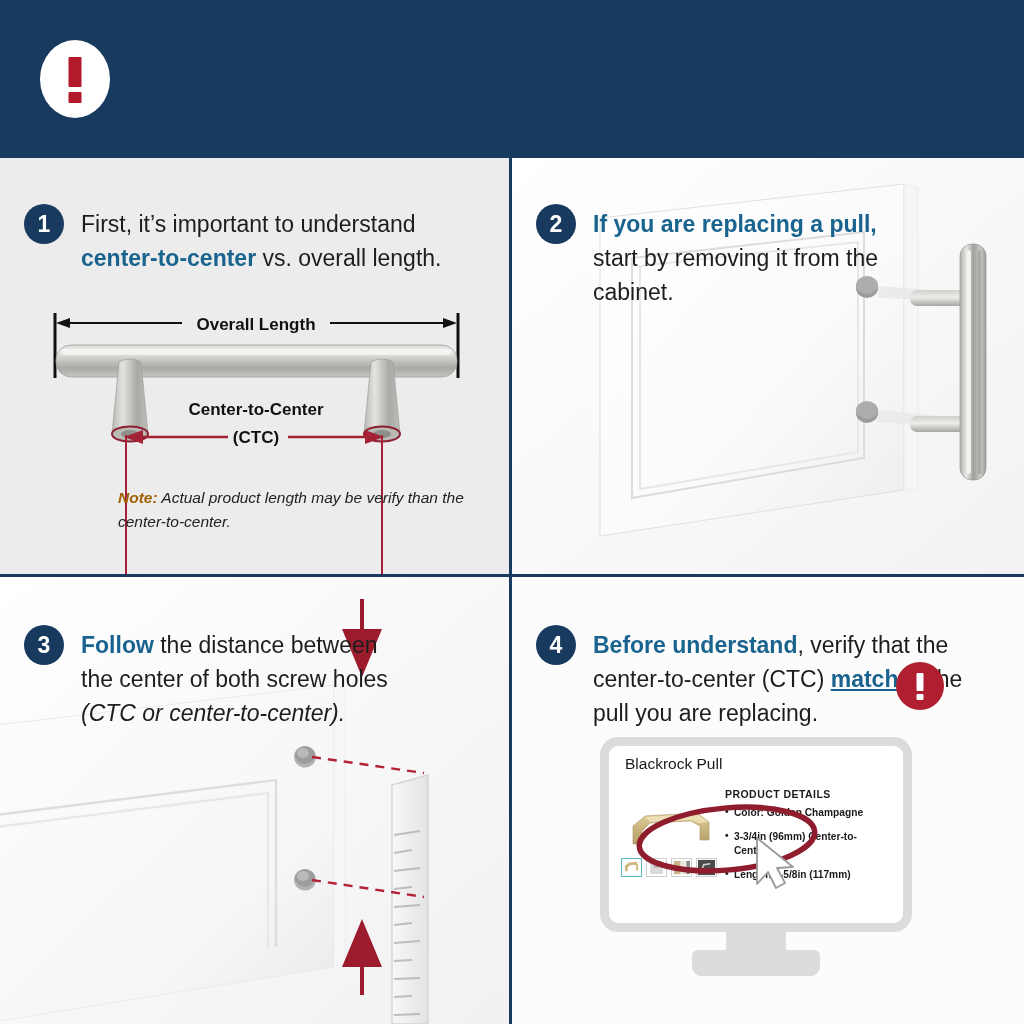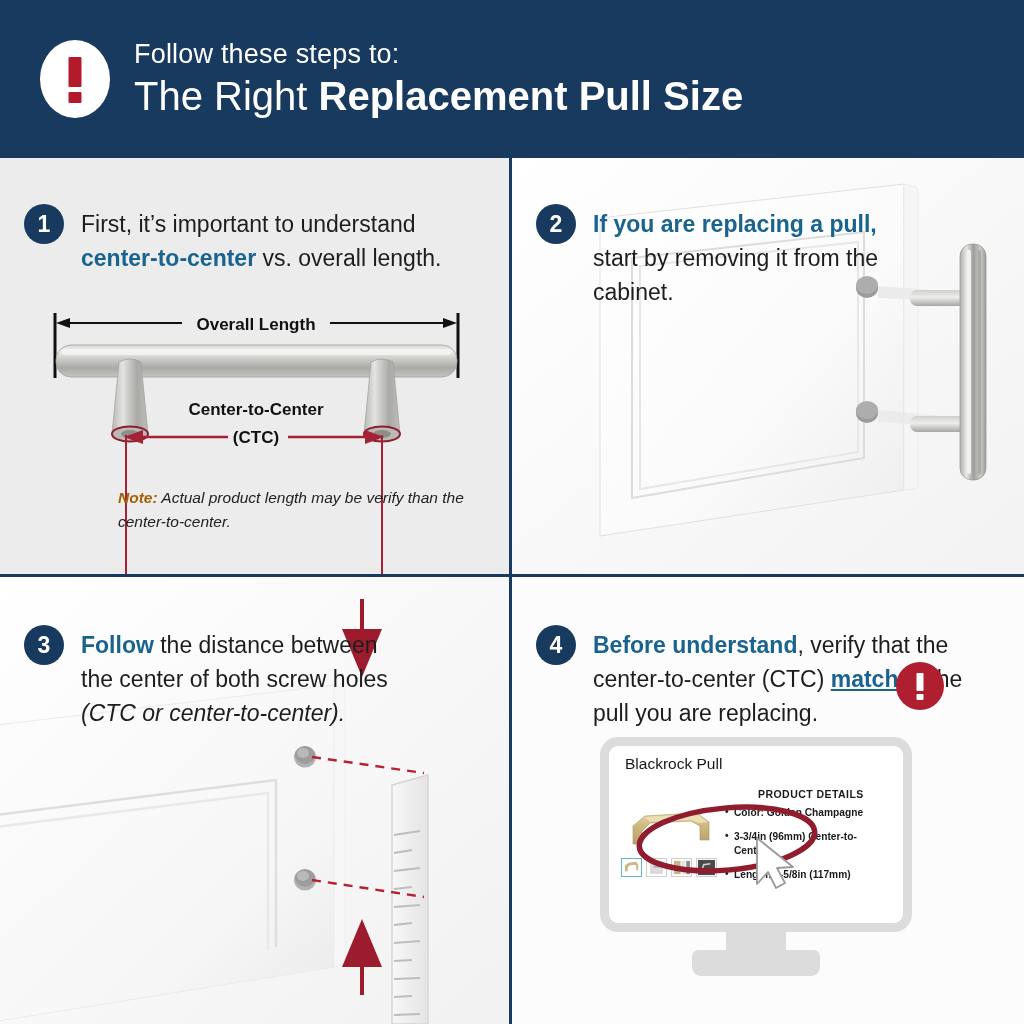--- a/index.html
+++ b/index.html
@@ -76,21 +76,21 @@
   .monitor{position:absolute;left:88px;top:160px;}
   .mon-screen{
     width:312px;height:195px;background:#ffffff;
     border:9px solid #dcdcdc;border-radius:18px;box-sizing:border-box;
     position:relative;
   }
   .mon-neck{width:60px;height:18px;background:#dcdcdc;margin:0 auto;}
   .mon-base{width:128px;height:26px;background:#dcdcdc;margin:0 auto;
     border-radius:6px 6px 9px 9px;}
   .card-title{position:absolute;left:16px;top:9px;font-size:15.5px;font-weight:400;color:#1a1a1a;}
-  .pd-head{position:absolute;left:116px;top:42px;font-size:10.5px;font-weight:700;letter-spacing:.45px;color:#1a1a1a;margin-left:33px;}
+  .pd-head{position:absolute;left:116px;top:42px;font-size:10.5px;font-weight:700;letter-spacing:.45px;color:#1a1a1a;}
   .pd-list{position:absolute;left:116px;top:60px;width:150px;font-size:10.2px;font-weight:700;line-height:1.3;color:#1a1a1a;}
   .pd-list li{margin-bottom:11px;list-style:none;position:relative;padding-left:9px;}
   .pd-list li:before{content:"\2022";position:absolute;left:0;top:-1px;}
   .pd-list{padding:0;margin:0;}
   .prod-img{position:absolute;left:16px;top:54px;width:92px;height:52px;}
   .swatches{position:absolute;left:12px;top:112px;display:flex;gap:4px;}
   .sw{width:21px;height:19px;border:1px solid #cfcfcf;box-sizing:border-box;background:#fff;}
   .sw.sel{border:1.6px solid #5fb8c4;}
   .alert-badge{
     position:absolute;left:384px;top:85px;width:48px;height:48px;border-radius:50%;
@@ -104,24 +104,20 @@
 </style>
 </head>
 <body>
 
 <div id="page">
 
   <div class="header">
     <div class="hdr-badge">
       <span class="bang-stem"></span>
         <span class="bang-dot"></span>
-    </div>
-    <div class="hdr-text">
-      <div class="hdr-line1">Follow these steps to:</div>
-      <div class="hdr-line2"><span>The Right </span><b>Replacement Pull Size</b></div>
     </div>
   </div>
 
   <div class="panel" id="p1">
 
     <div class="step-head" style="left:24px;top:46px;width:440px;">
       <div class="step-num">1</div>
       <div class="step-txt"><span>First, it’s important to understand </span><span class="accent">center-to-center</span><span> vs. overall length.</span></div>
     </div>
 

